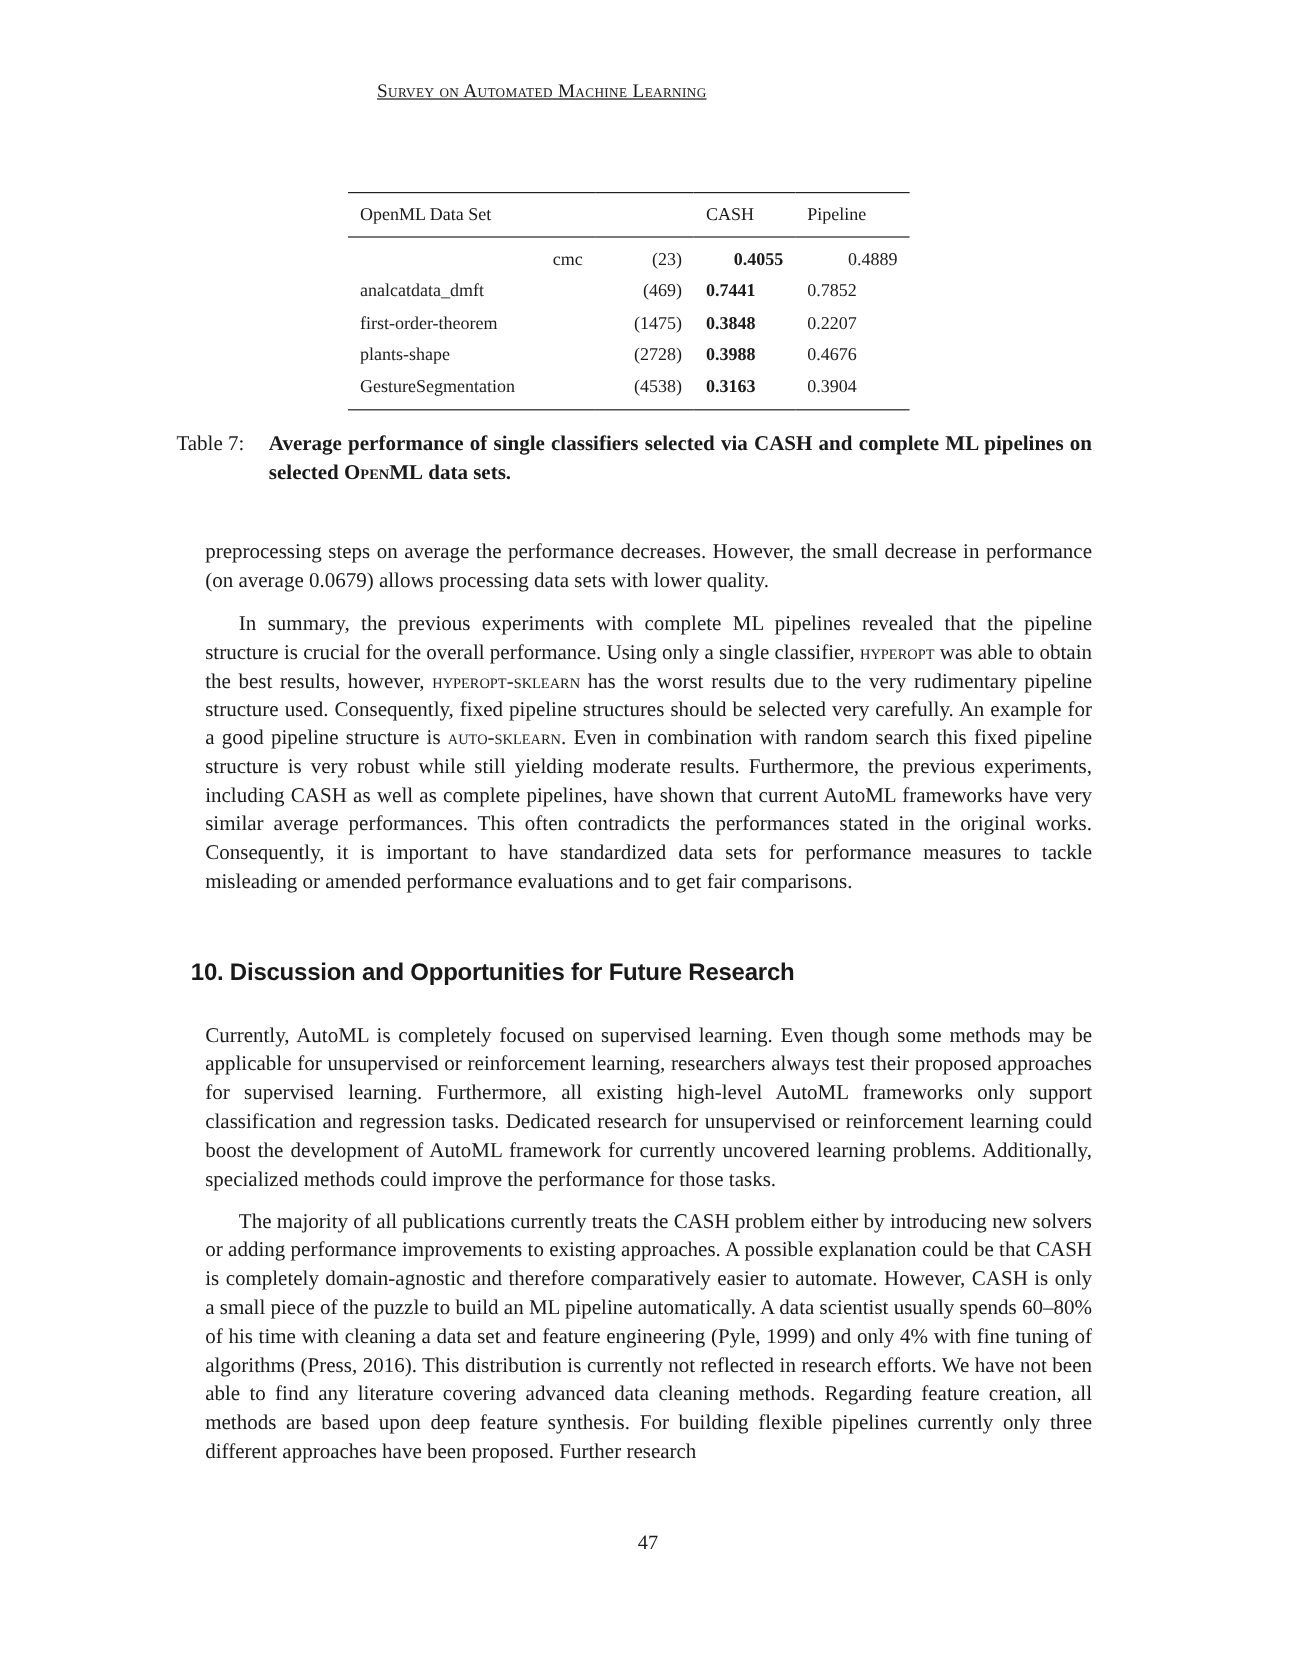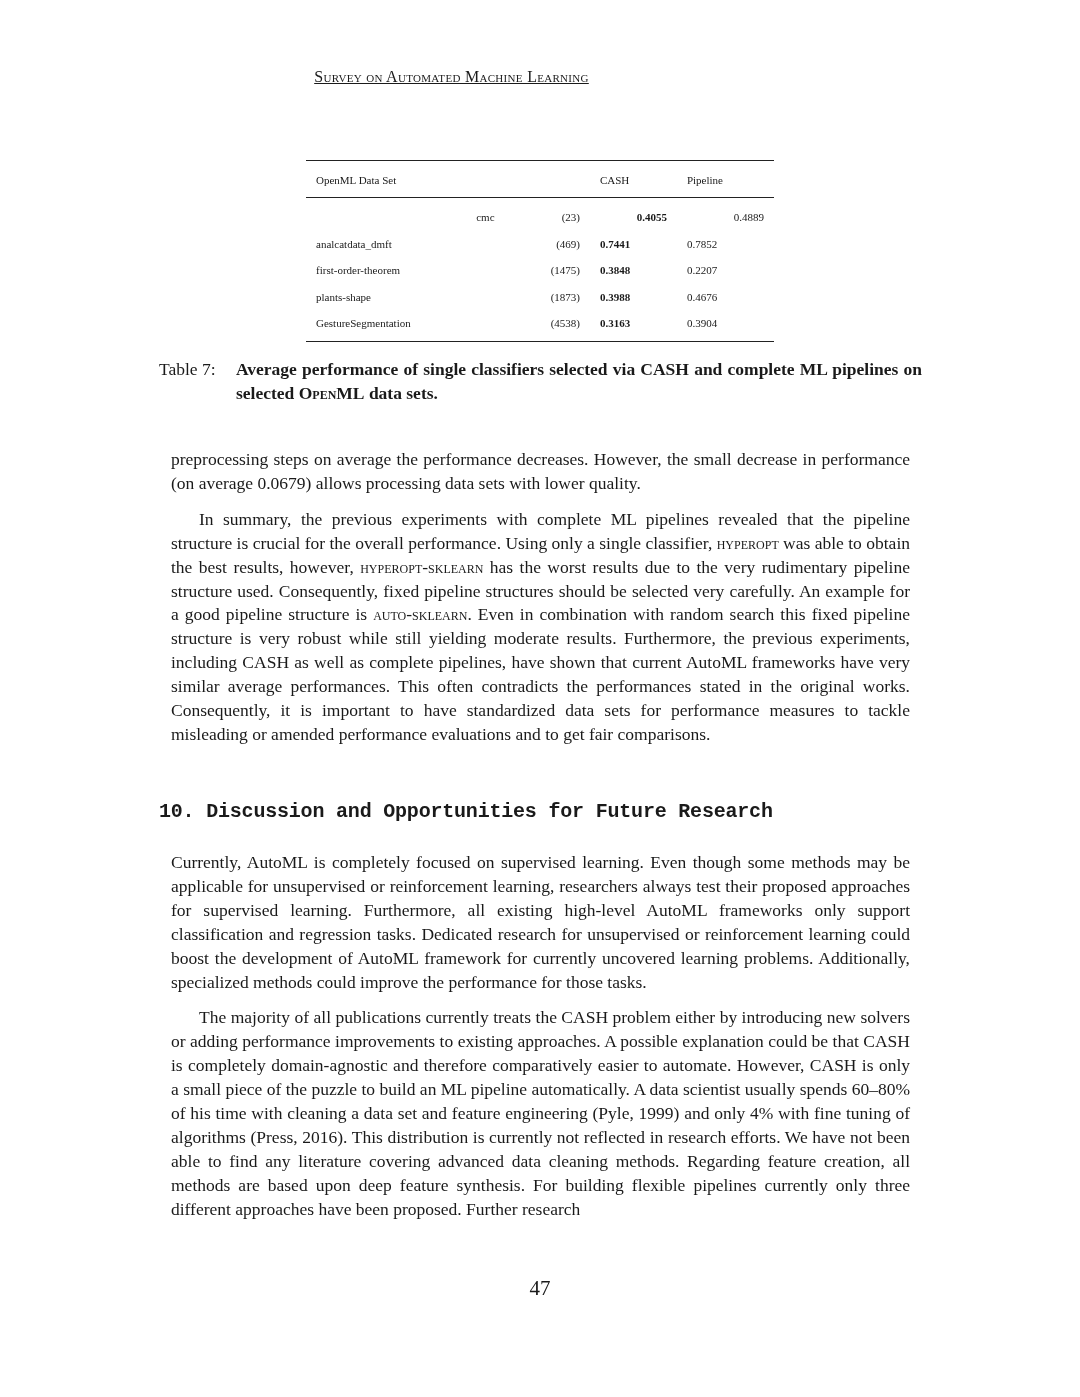--- a/index.html
+++ b/index.html
@@ -5,53 +5,53 @@
   html, body { margin: 0; padding: 0; background: #ffffff; }
   body {
     width: 1080px; height: 1397px; position: relative; overflow: hidden;
     font-family: "Liberation Serif", "DejaVu Serif", serif; color: #1a1a1a;
   }
   .running-head {
     position: absolute; top: 68px; left: 0; width: 903px; text-align: center;
     font-size: 16px; letter-spacing: 0.3px; font-variant: small-caps; text-decoration: underline;
   }
   table.results {
-    position: absolute; top: 160px; left: 306px; width: 468px;
-    border-collapse: collapse; font-size: 11px;
+    position: absolute; top: 160px; left: 290px; width: 468px;
+    border-collapse: collapse; font-size: 15px;
   }
   table.results thead tr { border-top: 1.6px solid #222; border-bottom: 1px solid #222; }
   table.results tbody tr:last-child { border-bottom: 1.6px solid #222; }
   table.results th { font-weight: normal; text-align: left; padding: 8px 10px 7px 10px; height: 21px; }
   table.results td { padding: 2px 10px; height: 22.5px; }
   table.results tbody tr:first-child td { padding-top: 8px; text-align: right; }
   table.results tbody tr:last-child td { padding-bottom: 6px; }
   .c-id { text-align: right; }
   .c-cash { font-weight: bold; text-align: left; }
   .th-cash { text-align: left !important; }
   .caption {
-    position: absolute; top: 357px; left: 159px; width: 763px;
+    position: absolute; top: 357px; left: 147px; width: 763px;
     font-size: 17.5px; line-height: 24px; text-align: justify;
   }
   .caption .lbl { float: left; width: 77px; }
   .caption .ctext { margin-left: 77px; font-weight: bold; }
   .sc { font-variant: small-caps; }
   .body-text {
     position: absolute; left: 159px; width: 763px;
     font-size: 17.5px; line-height: 23.9px; text-align: justify;
   }
   .body-text p { margin: 12px; }
   .body-text p.indent { text-indent: 28px; }
   #block1 { top: 436px; }
   .section-heading {
     position: absolute; top: 800px; left: 159px; font-size: 20px; font-weight: bold;
-    font-family: Liberation Mono, monospace; letter-spacing: -0.2px;
+    font-family: Liberation Sans, sans-serif; letter-spacing: -0.2px;
   }
   #block2 { top: 839px; }
   .page-number {
-    position: absolute; top: 1276px; left: 0; width: 1080px; text-align: center; font-size: 21px;
+    position: absolute; top: 1276px; left: 0; width: 1080px; text-align: center; font-size: 17px;
   }
 </style>
 </head>
 <body>
 
 <div class="running-head">Survey on Automated Machine Learning</div>
 
 <table class="results">
   <thead>
     <tr>
@@ -75,21 +75,21 @@
       <td>0.7852</td>
     </tr>
     <tr>
       <td>first-order-theorem</td>
       <td class="c-id">(1475)</td>
       <td class="c-cash">0.3848</td>
       <td>0.2207</td>
     </tr>
     <tr>
       <td>plants-shape</td>
-      <td class="c-id">(1873)</td>
+      <td class="c-id">(2728)</td>
       <td class="c-cash">0.3988</td>
       <td>0.4676</td>
     </tr>
     <tr>
       <td>GestureSegmentation</td>
       <td class="c-id">(4538)</td>
       <td class="c-cash">0.3163</td>
       <td>0.3904</td>
     </tr>
   </tbody>

